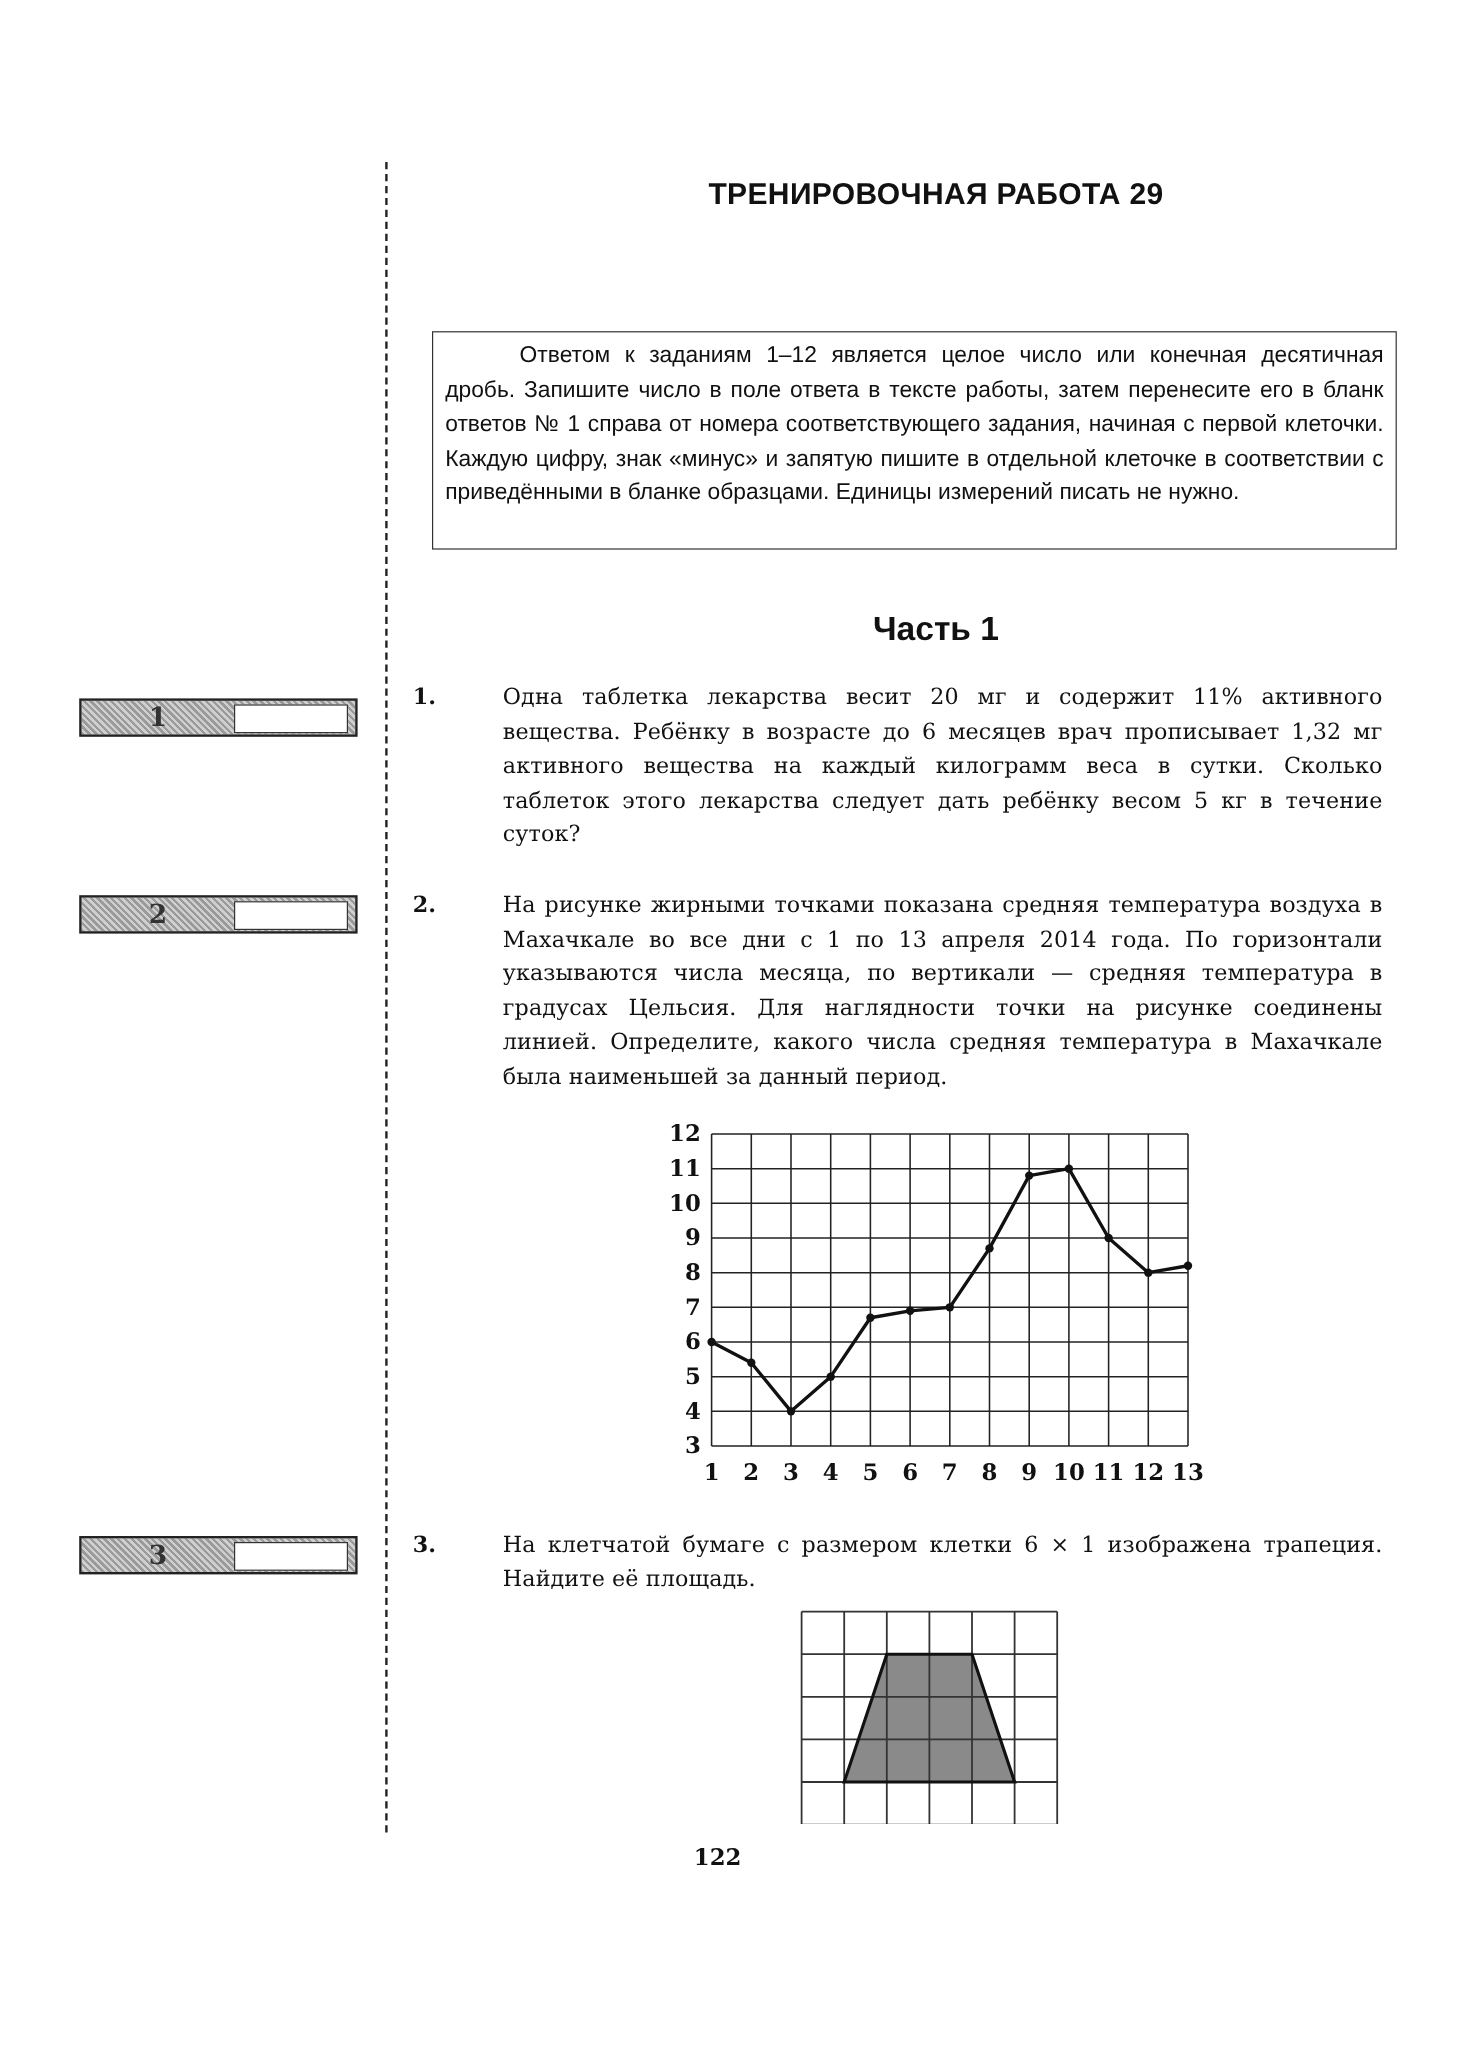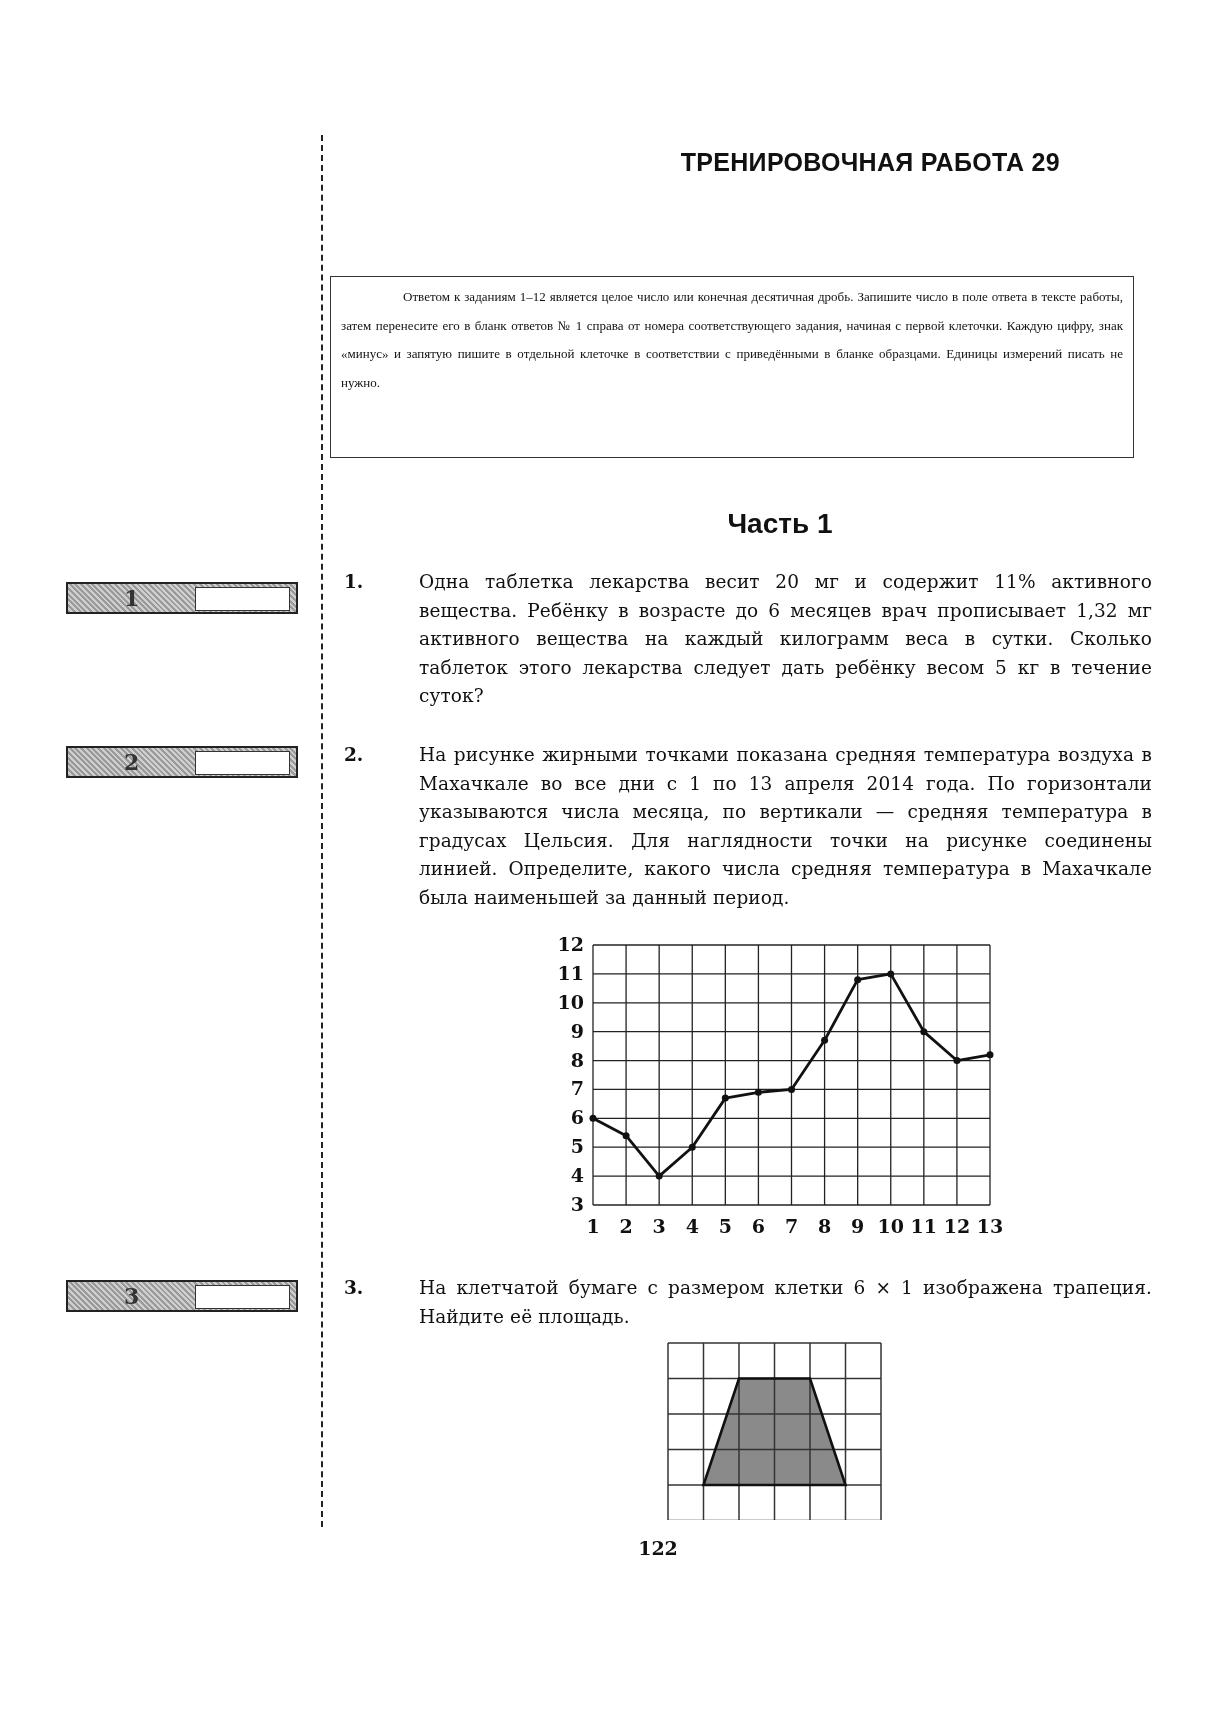--- a/index.html
+++ b/index.html
@@ -1,35 +1,35 @@
 <!DOCTYPE html>
 <html><head>
 <meta charset="utf-8">
 <style>
   html, body { margin:0; padding:0; background:#ffffff; }
   body { width:1216px; height:1712px; position:relative; overflow:hidden; color:#111; }
   .cutline { position:absolute; left:321px; top:135px; height:1392px; width:0; border-left:2px dashed #222; }
-  .title { position:absolute; left:500px; top:148px; width:560px; text-align:right;
+  .title { position:absolute; left:500px; top:148px; width:560px; text-align:center;
     font-family:"Liberation Sans", sans-serif; font-weight:bold; font-size:25px; letter-spacing:0.3px; }
-  .instr { position:absolute; left:330px; top:276px; width:804px; height:182px; box-sizing:border-box;
+  .instr { position:absolute; left:360px; top:276px; width:804px; height:182px; box-sizing:border-box;
     border:1.5px solid #333; padding:6px 10px 0 10px;
-    font-family:Liberation Serif, serif; font-size:13px; line-height:28.5px; text-align:justify; }
+    font-family:Liberation Sans, sans-serif; font-size:19px; line-height:28.5px; text-align:justify; }
   .instr span { display:block; text-indent:62px; }
   .part { position:absolute; left:640px; top:508px; width:280px; text-align:center;
     font-family:"Liberation Sans", sans-serif; font-weight:bold; font-size:28px; }
   .task { position:absolute; left:344px; width:808px; font-family:"DejaVu Serif", serif; font-size:18.5px; line-height:28.5px; }
   .task .num { position:absolute; left:0; top:0; font-weight:bold; }
   .task .text { margin-left:75px; text-align:justify; letter-spacing:0.1px; }
   .ansbox { position:absolute; left:66px; width:232px; height:32px; box-sizing:border-box; border:2px solid #222;
     background: repeating-linear-gradient(45deg,#9a9a9a 0 2px,#cfcfcf 2px 4px); }
   .ansbox .tasknum { position:absolute; left:56px; top:1px; font-family:"DejaVu Serif", serif; font-weight:bold; font-size:22px; color:#333; }
   .ansbox .field { position:absolute; left:127px; top:3px; width:93px; height:22px; background:#fff; border:1.5px solid #333; }
   .chart { position:absolute; left:540px; top:920px; }
   .trap { position:absolute; left:665px; top:1340px; }
-  .page { position:absolute; left:628px; top:1537px; width:60px; text-align:center; font-family:"DejaVu Serif", serif; font-weight:bold; font-size:19px; }
+  .page { position:absolute; left:568px; top:1537px; width:60px; text-align:center; font-family:"DejaVu Serif", serif; font-weight:bold; font-size:19px; }
 </style>
 </head>
 <body>
 
 <div class="cutline"></div>
 
 <div class="title">ТРЕНИРОВОЧНАЯ РАБОТА 29</div>
 
 <div class="instr">
   <span>Ответом к заданиям 1–12 является целое число или конечная десятичная дробь. Запишите число в поле ответа в тексте работы, затем перенесите его в бланк ответов № 1 справа от номера соответствующего задания, начиная с первой клеточки. Каждую цифру, знак «минус» и запятую пишите в отдельной клеточке в соответствии с приведёнными в бланке образцами. Единицы измерений писать не нужно.</span>

